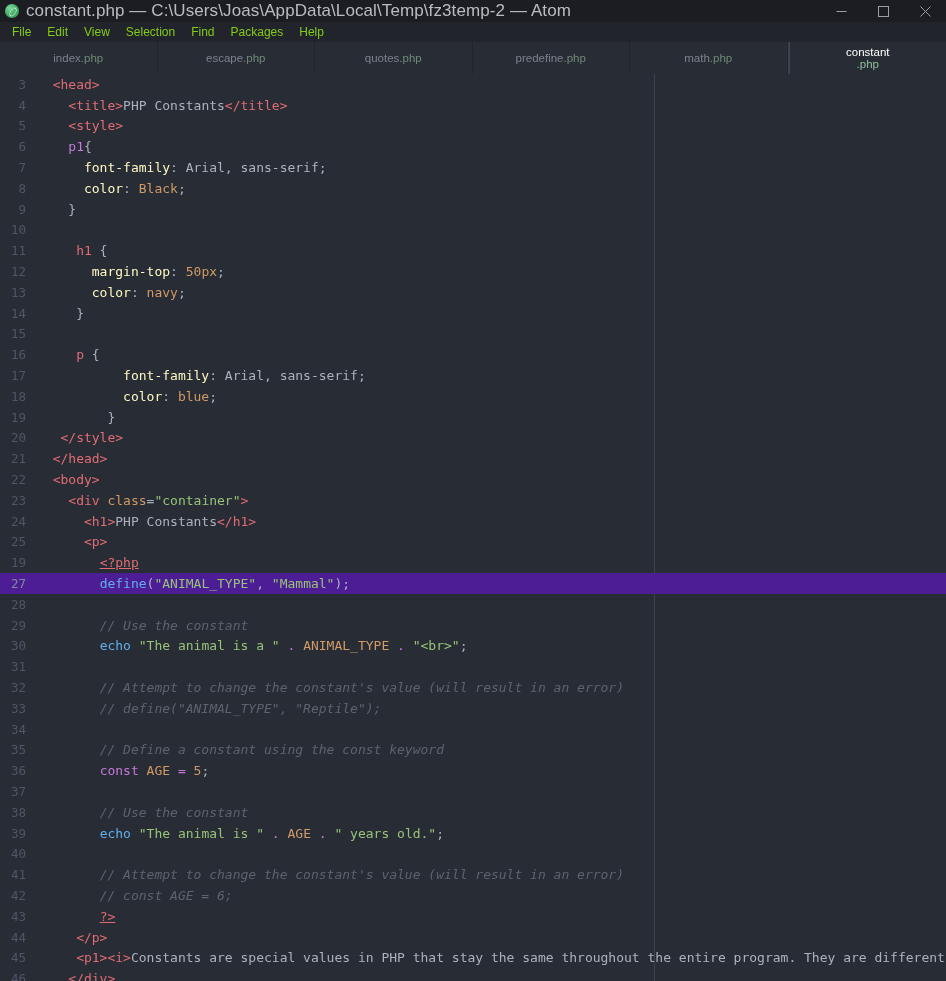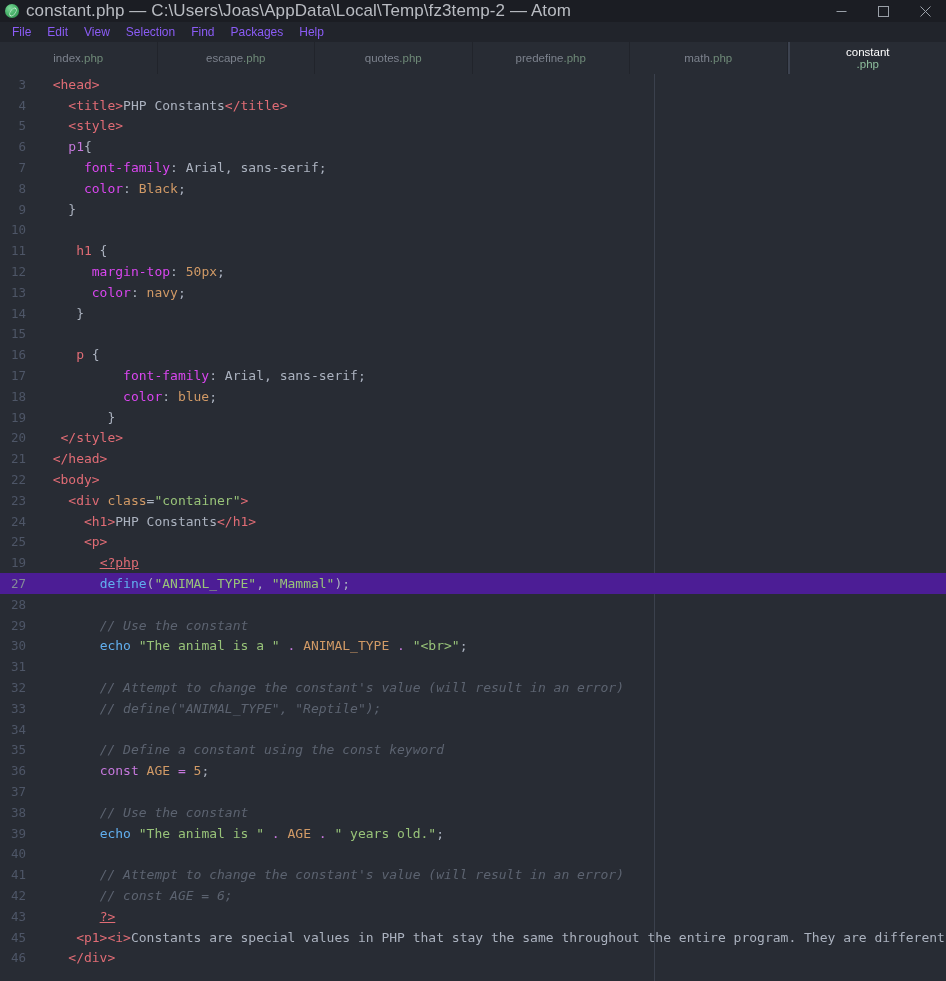--- a/index.html
+++ b/index.html
@@ -36,21 +36,21 @@
     color:#9aa0a8; font-size:12px; line-height:1;
   }
   .wc svg { display:block; }
 
   
   #menubar {
     height:20px; background:#21242b;
     display:flex; align-items:center; padding-left:4px;
   }
   .menu-item {
-    font-size:12px; color:#8b5cf6; padding:0 8px; line-height:20px; white-space:nowrap;
+    font-size:12px; color:#84cc16; padding:0 8px; line-height:20px; white-space:nowrap;
   }
 
   
   #tabbar {
     height:32px; background:#21242b; display:flex; align-items:stretch;
   }
   .tab {
     flex:1 1 0; min-width:0;
     display:flex; align-items:center; justify-content:center;
     font-size:11.5px; color:#7c828d;
@@ -91,21 +91,21 @@
   }
 
   
   .t-tag   { color:#e06c75; }
   .t-attr  { color:#d19a66; }
   .t-str   { color:#98c379; }
   .t-kw    { color:#c678dd; }
   .t-fn    { color:#61afef; }
   .t-const { color:#d19a66; }
   .t-num   { color:#d19a66; }
-  .t-prop  { color:#d946ef;text-align:right; }
+  .t-prop  { color:#fef9c3;text-align:right; }
   .t-val   { color:#d19a66; }
   .t-sel   { color:#e06c75; }
   .t-php   { color:#e06c75;text-decoration:underline; }
   .t-punc  { color:#abb2bf; }
   .t-cmt   { color:#5c6370; font-style:italic; }
   .t-plain { color:#abb2bf; }
 </style>
 </head>
 <body>
 
@@ -206,16 +206,17 @@
       <div class="line"><div class="ln">34</div><div class="code"></div></div>
       <div class="line"><div class="ln">35</div><div class="code"><span class="t-plain">        </span><span class="t-cmt">// Define a constant using the const keyword</span></div></div>
       <div class="line"><div class="ln">36</div><div class="code"><span class="t-plain">        </span><span class="t-kw">const</span><span class="t-punc"> </span><span class="t-const">AGE</span><span class="t-punc"> </span><span class="t-kw">=</span><span class="t-punc"> </span><span class="t-num">5</span><span class="t-punc">;</span></div></div>
       <div class="line"><div class="ln">37</div><div class="code"></div></div>
       <div class="line"><div class="ln">38</div><div class="code"><span class="t-plain">        </span><span class="t-cmt">// Use the constant</span></div></div>
       <div class="line"><div class="ln">39</div><div class="code"><span class="t-plain">        </span><span class="t-fn">echo</span><span class="t-punc"> </span><span class="t-str">"The animal is "</span><span class="t-punc"> </span><span class="t-kw">.</span><span class="t-punc"> </span><span class="t-const">AGE</span><span class="t-punc"> </span><span class="t-kw">.</span><span class="t-punc"> </span><span class="t-str">" years old."</span><span class="t-punc">;</span></div></div>
       <div class="line"><div class="ln">40</div><div class="code"></div></div>
       <div class="line"><div class="ln">41</div><div class="code"><span class="t-plain">        </span><span class="t-cmt">// Attempt to change the constant's value (will result in an error)</span></div></div>
       <div class="line"><div class="ln">42</div><div class="code"><span class="t-plain">        </span><span class="t-cmt">// const AGE = 6;</span></div></div>
       <div class="line"><div class="ln">43</div><div class="code"><span class="t-plain">        </span><span class="t-php">?&gt;</span></div></div>
+      <div class="line"><div class="ln">44</div><div class="code"><span class="t-plain">     </span><span class="t-tag">&lt;/p&gt;</span></div></div>
       <div class="line"><div class="ln">45</div><div class="code"><span class="t-plain">     </span><span class="t-tag">&lt;p1&gt;</span><span class="t-tag">&lt;i&gt;</span><span class="t-plain">Constants are special values in PHP that stay the same throughout the entire program. They are different from</span></div></div>
       <div class="line"><div class="ln">46</div><div class="code"><span class="t-plain">    </span><span class="t-tag">&lt;/div&gt;</span></div></div>
     </div>
 </div>
 
 </body></html>

